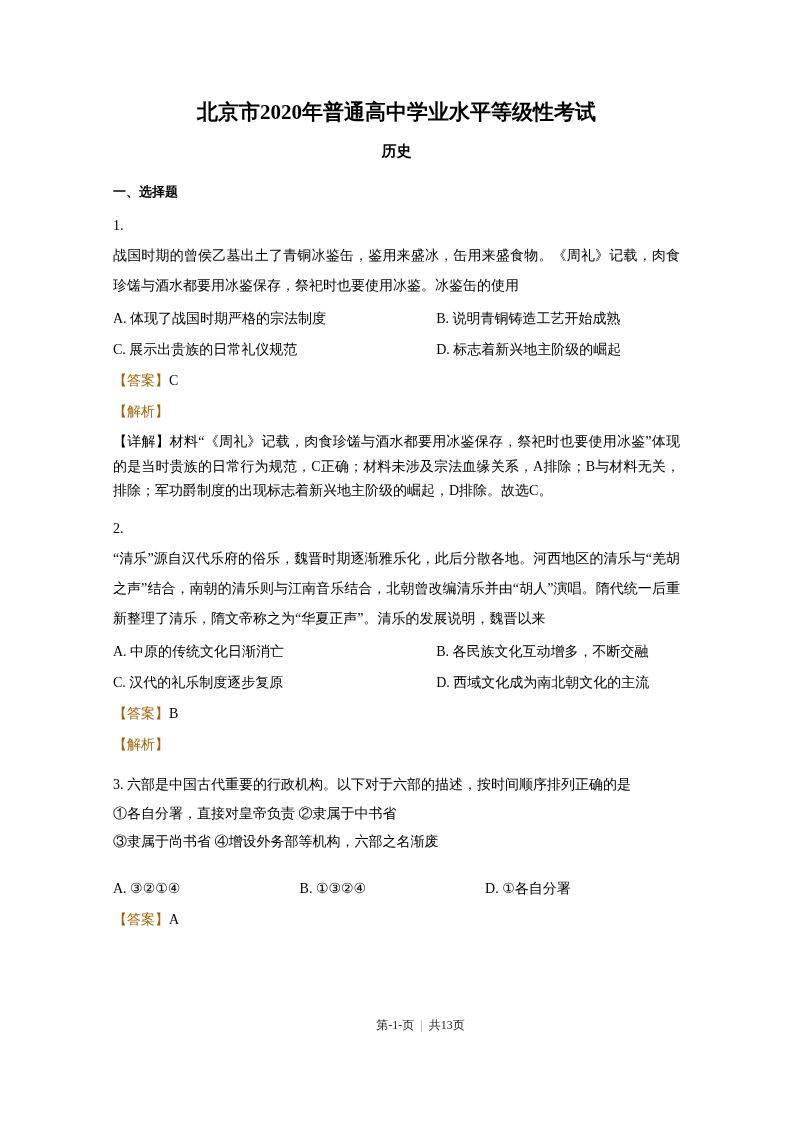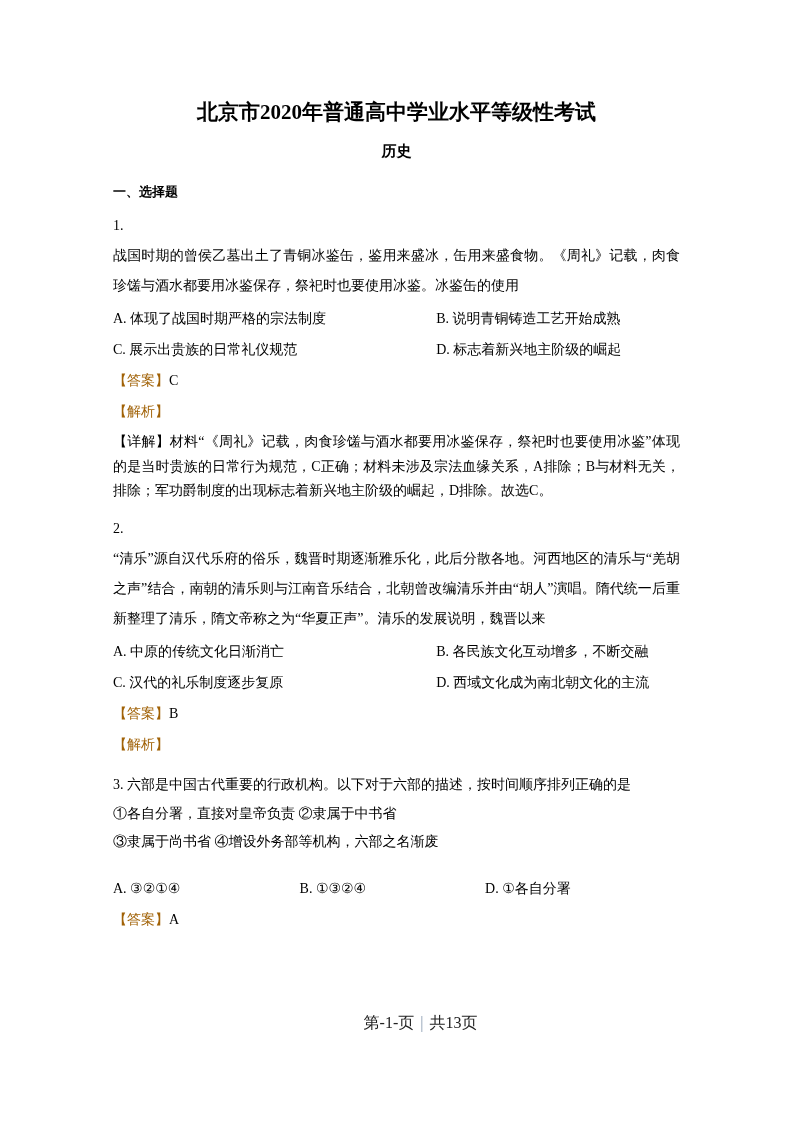--- a/index.html
+++ b/index.html
@@ -19,21 +19,21 @@
   .stem-inline { line-height:30px; margin-top:10px; }
   .sub-item { line-height:28px; }
   .options-2col { display:grid; grid-template-columns:57% 43%; line-height:31px; margin-top:2px; }
   .options-4col { display:grid; grid-template-columns:28.5% 28.3% 29.2% auto; line-height:31px; margin-top:17px;gap:25px; }
   .answer-line { line-height:31px; }
   .analysis-line { line-height:31px; }
   .blue { color:#a16207; }
   .detail { line-height:24.5px; text-align:justify; margin-top:3px; }
   .footer {
     position:absolute; left:0; bottom:62px; width:100%;
-    text-align:center; font-size:16px; color:#222;padding-left:48px;
+    text-align:center; font-size:12px; color:#222;padding-left:48px;
   }
   .footer .sep { color:#8a9bb0; padding:0 6px; }
 </style>
 </head>
 <body>
 
 <div class="page">
 
   <h1 class="doc-title">北京市2020年普通高中学业水平等级性考试</h1>
   <h2 class="doc-subtitle">历史</h2>

